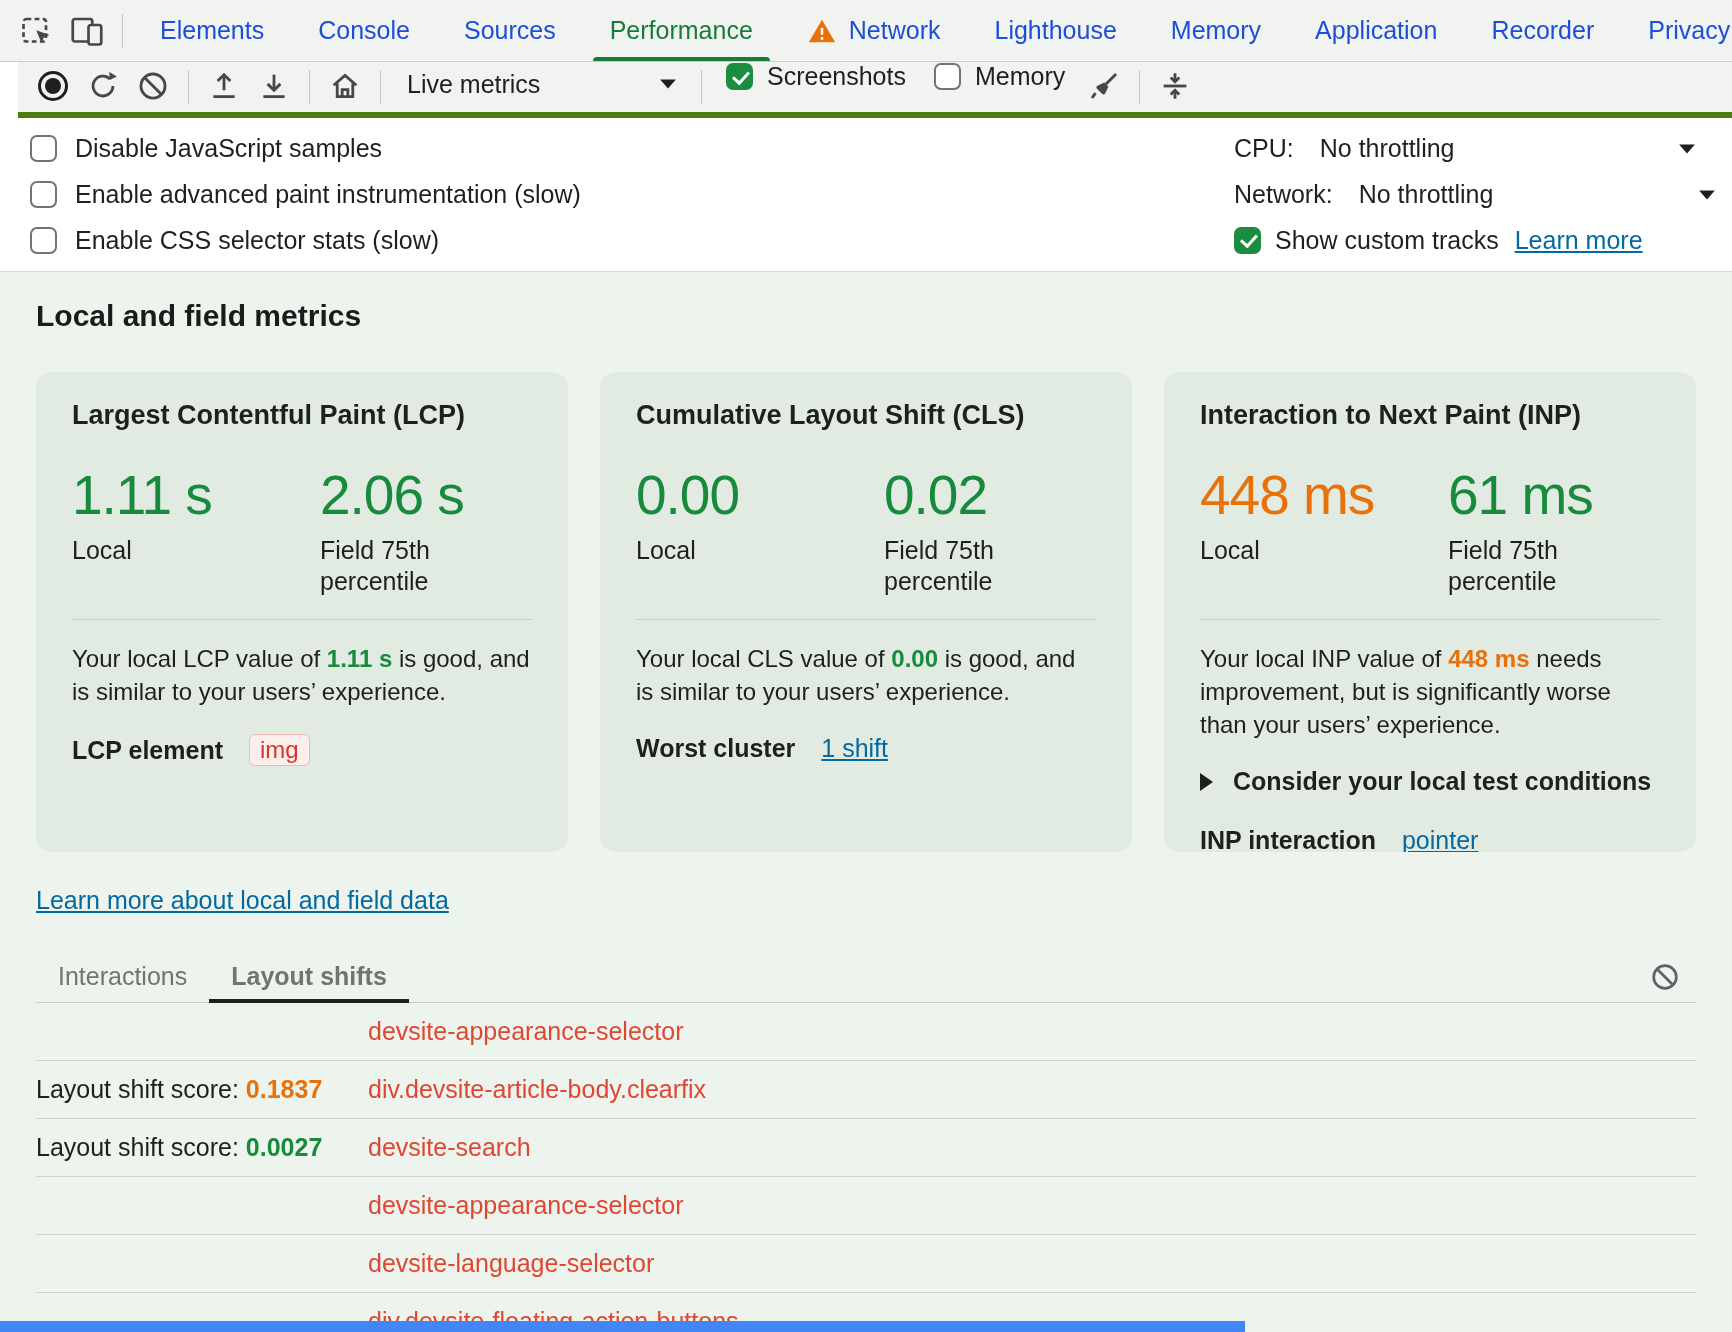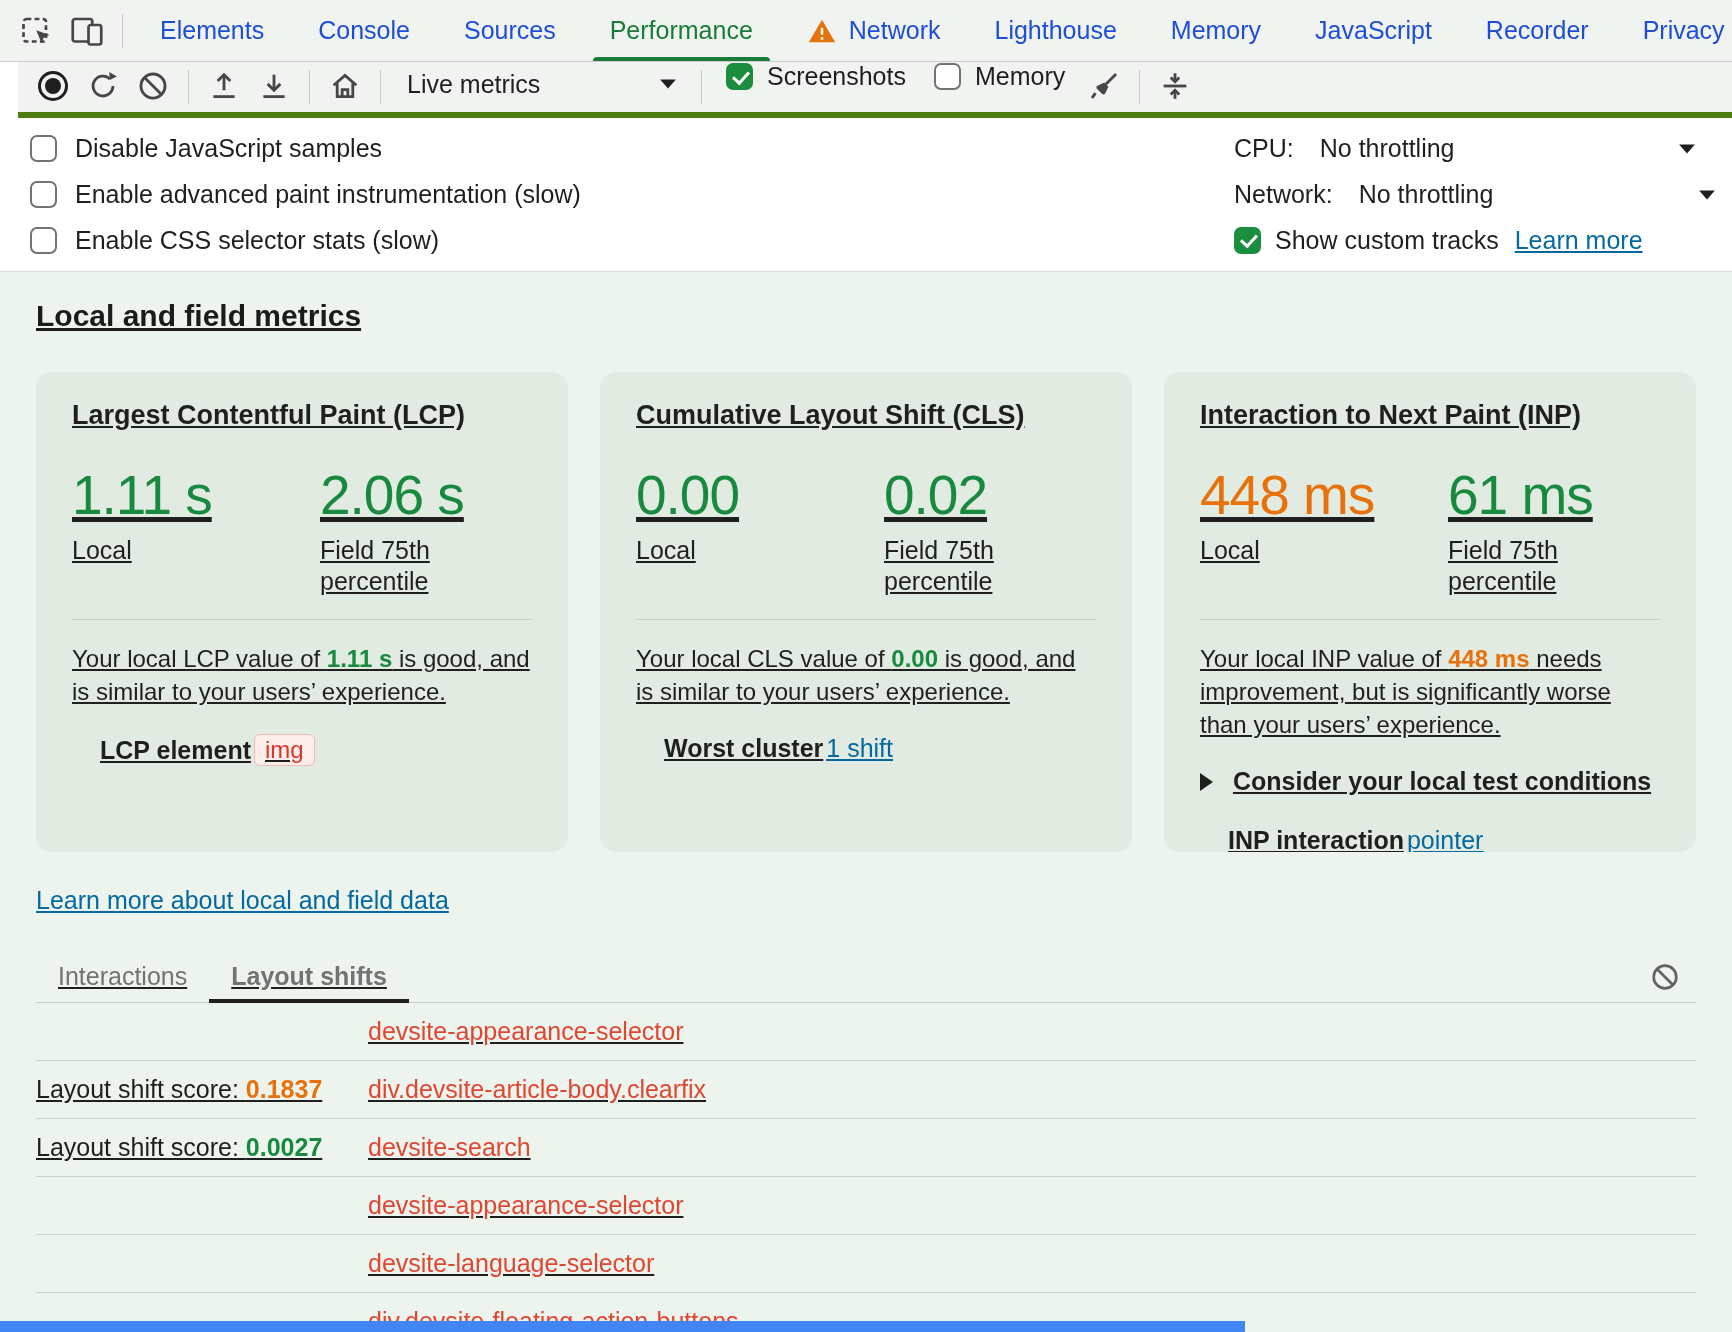--- a/index.html
+++ b/index.html
@@ -36,37 +36,37 @@
   .opt-row { height:46px; display:flex; align-items:center; gap:18px; cursor:pointer;text-align:right; }
   .opts-right { width:462px; display:flex; flex-direction:column; }
   .opt-row-r { height:46px; display:flex; align-items:center; cursor:pointer; }
   .opt-val { margin-left:26px; }
   .caret-right { margin-left:auto; flex:none; }
   .opt-row-r.net .caret-right { margin-right:-20px; }
   .link { color:#0369a1; text-decoration:underline; cursor:pointer; }
   .opt-row-r .link { margin-left:16px; }
 
   
-  .main { background:#edf3ed; height:1060px; padding:26px 36px 8px;text-decoration:underline; }
+  .main { background:#edf3ed; height:1060px; padding:26px 36px 8px; }
   .heading { font-size:30px; font-weight:700; line-height:36px; margin-bottom:38px; color:#1b1b1b; }
   .cards { display:flex; gap:32px; height:480px; margin-bottom:34px; }
   .card { flex:1; background:#e2ebe2; border-radius:16px; padding:28px 36px; overflow:hidden; }
   .card-title { font-size:27px; font-weight:700; margin-bottom:34px; }
   .card-values { display:flex; }
   .val-col { display:flex; flex-direction:column; }
   .val-col.local { width:248px; flex:none; }
   .metric-value { font-size:55px; line-height:60px; margin-bottom:10px; letter-spacing:-1px; }
   .metric-label { font-size:25px; line-height:31px; }
   .val-col.field .metric-label { max-width:150px; }
   .green { color:#188a3d; }
   .orange { color:#e8710a; }
   .card-divider { height:1px; background:#c0d3c0; margin:22px 0; }
   .card-desc { font-size:24px; line-height:33px; margin-bottom:26px; }
   .desc-val { font-weight:600; }
-  .card-footer { display:flex; align-items:center; gap:3px; font-size:25px;margin-left:28px; }
+  .card-footer { display:flex; align-items:center; gap:26px; font-size:25px; }
   .footer-label { font-weight:600; }
   .element-chip { color:#d9352b; background:#fdeeec; border:1.5px solid #f0b9b1; border-radius:6px; padding:1px 10px; font-size:24px; }
   .consider-row { display:flex; align-items:center; gap:20px; font-weight:600; margin:2px 0 30px; font-size:25px; }
   .tri-right { width:0; height:0; border-top:9px solid transparent; border-bottom:9px solid transparent; border-left:13px solid #1f1f1f; flex:none; }
   .big-link { display:inline-block; font-size:25px; margin-bottom:36px; }
 
   
   .logs-header { display:flex; align-items:stretch; height:52px; border-bottom:1px solid #c4cfc4; padding-right:6px; }
   .log-tab { display:flex; align-items:center; padding:0 22px; position:relative; cursor:pointer; color:#737373; }
   .log-tab.active { font-weight:600; }
@@ -119,21 +119,21 @@
           </svg>
         <span>Network</span>
       </div>
       <div class="tab">
           <span>Lighthouse</span>
         </div>
       <div class="tab">
           <span>Memory</span>
         </div>
       <div class="tab">
-          <span>JavaScript</span>
+          <span>Application</span>
         </div>
       <div class="tab">
           <span>Recorder</span>
         </div>
       <div class="tab">
           <span>Privacy Sand</span>
         </div>
     </nav>
   </header>
 

